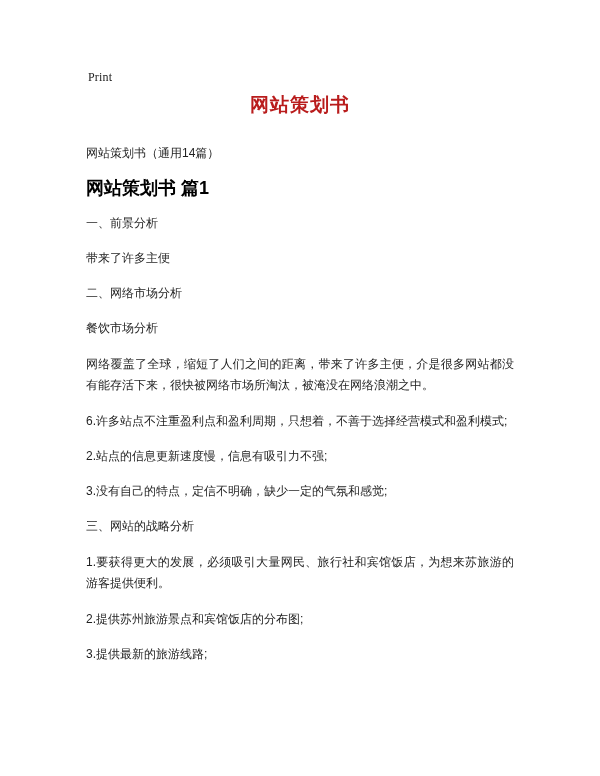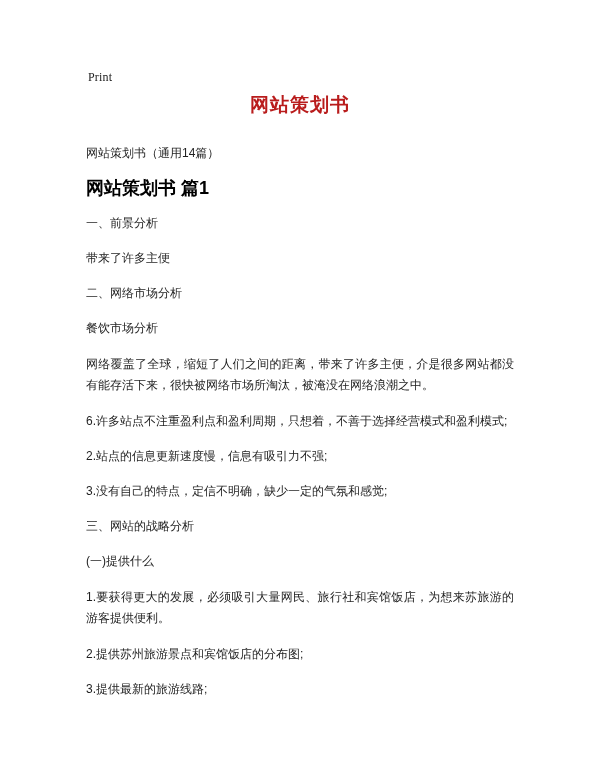--- a/index.html
+++ b/index.html
@@ -77,20 +77,19 @@
         <p class="line bold">网站策划书 篇1</p>
         <p class="line">一、前景分析</p>
         <p class="line">带来了许多主便</p>
         <p class="line">二、网络市场分析</p>
         <p class="line">餐饮市场分析</p>
         <p class="line para">网络覆盖了全球，缩短了人们之间的距离，带来了许多主便，介是很多网站都没有能存活下来，很快被网络市场所淘汰，被淹没在网络浪潮之中。</p>
         <p class="line">6.许多站点不注重盈利点和盈利周期，只想着，不善于选择经营模式和盈利模式;</p>
         <p class="line">2.站点的信息更新速度慢，信息有吸引力不强;</p>
         <p class="line">3.没有自己的特点，定信不明确，缺少一定的气氛和感觉;</p>
         <p class="line">三、网站的战略分析</p>
-        <p class="line">(一)提供什么</p>
         <p class="line para">1.要获得更大的发展，必须吸引大量网民、旅行社和宾馆饭店，为想来苏旅游的游客提供便利。</p>
         <p class="line">2.提供苏州旅游景点和宾馆饭店的分布图;</p>
         <p class="line">3.提供最新的旅游线路;</p>
       </div>
   </div>
 
 </div>
 
 </body></html>

